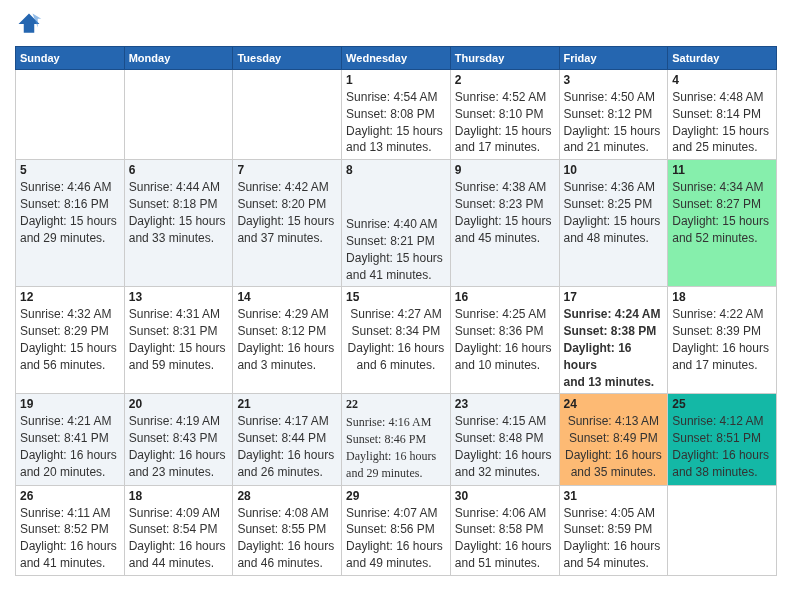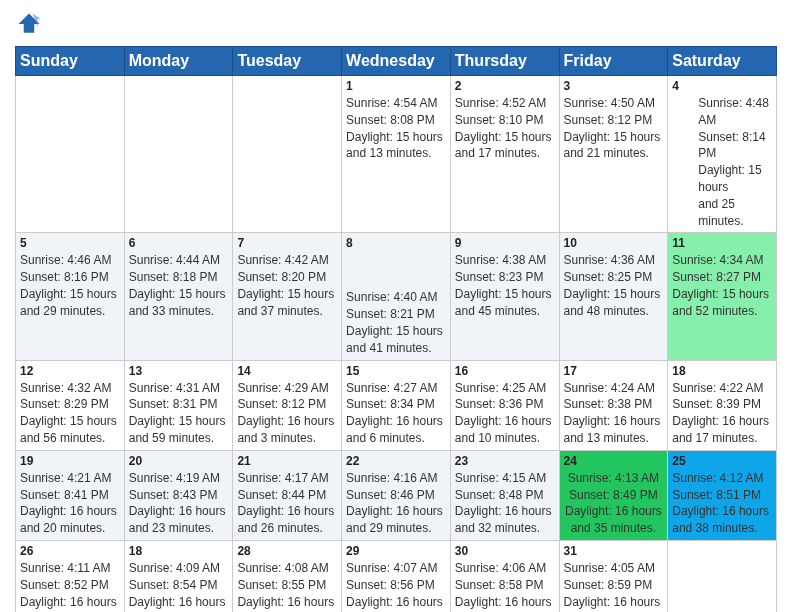--- a/index.html
+++ b/index.html
@@ -52,21 +52,21 @@
     .calendar {
       width: 100%;
       border-collapse: collapse;
       font-size: 11px;
     }
     .calendar th {
       background: #2566b0;
       color: #fff;
       padding: 5px 4px;
       text-align: left;
-      font-size: 16px;
+      font-size: 11px;
       font-weight: bold;
       border: 1px solid #1a4d8a;
     }
     .calendar td {
       border: 1px solid #ccc;
       vertical-align: top;
       padding: 3px 4px;
       width: calc(100% / 7);
       height: 80px;
       background: #fff;
@@ -143,21 +143,21 @@
           </td>
           <td>
             <div class="day-number">3</div>
             <div class="day-info" style="white-space: pre-line;">Sunrise: 4:50 AM
 Sunset: 8:12 PM
 Daylight: 15 hours
 and 21 minutes.</div>
           </td>
           <td>
             <div class="day-number">4</div>
-            <div class="day-info" style="white-space: pre-line; margin-left: 26px;">Sunrise: 4:48 AM
+            <div class="day-info" style="white-space: pre-line;">Sunrise: 4:48 AM
 Sunset: 8:14 PM
 Daylight: 15 hours
 and 25 minutes.</div>
           </td>
         </tr>
         <tr>
           <td style="background: rgb(240, 244, 248);">
             <div class="day-number">5</div>
             <div class="day-info" style="white-space: pre-line;">Sunrise: 4:46 AM
 Sunset: 8:16 PM
@@ -224,35 +224,35 @@
           </td>
           <td>
             <div class="day-number">14</div>
             <div class="day-info" style="white-space: pre-line;">Sunrise: 4:29 AM
 Sunset: 8:12 PM
 Daylight: 16 hours
 and 3 minutes.</div>
           </td>
           <td>
             <div class="day-number">15</div>
-            <div class="day-info" style="white-space: pre-line;">Sunrise: 4:27 AM
+            <div class="day-info" style="white-space: pre-line; text-align: center;">Sunrise: 4:27 AM
 Sunset: 8:34 PM
 Daylight: 16 hours
 and 6 minutes.</div>
           </td>
           <td>
             <div class="day-number">16</div>
             <div class="day-info" style="white-space: pre-line;">Sunrise: 4:25 AM
 Sunset: 8:36 PM
 Daylight: 16 hours
 and 10 minutes.</div>
           </td>
           <td>
             <div class="day-number">17</div>
-            <div class="day-info" style="white-space: pre-line;">Sunrise: 4:24 AM
+            <div class="day-info" style="white-space: pre-line; font-weight: bold;">Sunrise: 4:24 AM
 Sunset: 8:38 PM
 Daylight: 16 hours
 and 13 minutes.</div>
           </td>
           <td>
             <div class="day-number">18</div>
             <div class="day-info" style="white-space: pre-line;">Sunrise: 4:22 AM
 Sunset: 8:39 PM
 Daylight: 16 hours
 and 17 minutes.</div>
@@ -273,42 +273,42 @@
 Daylight: 16 hours
 and 23 minutes.</div>
           </td>
           <td style="background: rgb(240, 244, 248);">
             <div class="day-number">21</div>
             <div class="day-info" style="white-space: pre-line;">Sunrise: 4:17 AM
 Sunset: 8:44 PM
 Daylight: 16 hours
 and 26 minutes.</div>
           </td>
-          <td style="background: rgb(240, 244, 248);">
+          <td style="background: rgb(240, 244, 248); font-family: Liberation Serif, serif;">
             <div class="day-number">22</div>
             <div class="day-info" style="white-space: pre-line;">Sunrise: 4:16 AM
 Sunset: 8:46 PM
 Daylight: 16 hours
 and 29 minutes.</div>
           </td>
           <td style="background: rgb(240, 244, 248);">
             <div class="day-number">23</div>
             <div class="day-info" style="white-space: pre-line;">Sunrise: 4:15 AM
 Sunset: 8:48 PM
 Daylight: 16 hours
 and 32 minutes.</div>
           </td>
-          <td style="background: #22c55e;">
+          <td style="background: #fdba74;">
             <div class="day-number">24</div>
             <div class="day-info" style="white-space: pre-line; text-align: center;">Sunrise: 4:13 AM
 Sunset: 8:49 PM
 Daylight: 16 hours
 and 35 minutes.</div>
           </td>
-          <td style="background: #0ea5e9;">
+          <td style="background: #14b8a6;">
             <div class="day-number">25</div>
             <div class="day-info" style="white-space: pre-line;">Sunrise: 4:12 AM
 Sunset: 8:51 PM
 Daylight: 16 hours
 and 38 minutes.</div>
           </td>
         </tr>
         <tr>
           <td>
             <div class="day-number">26</div>

